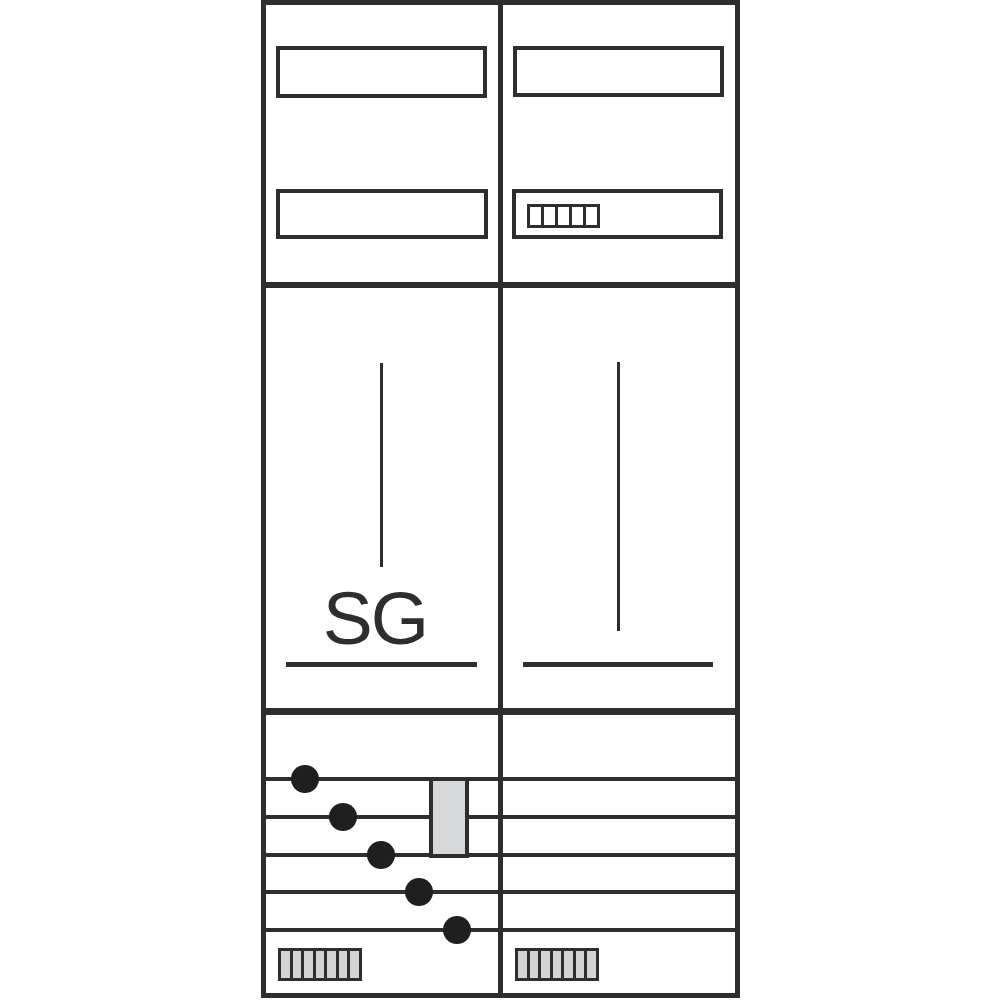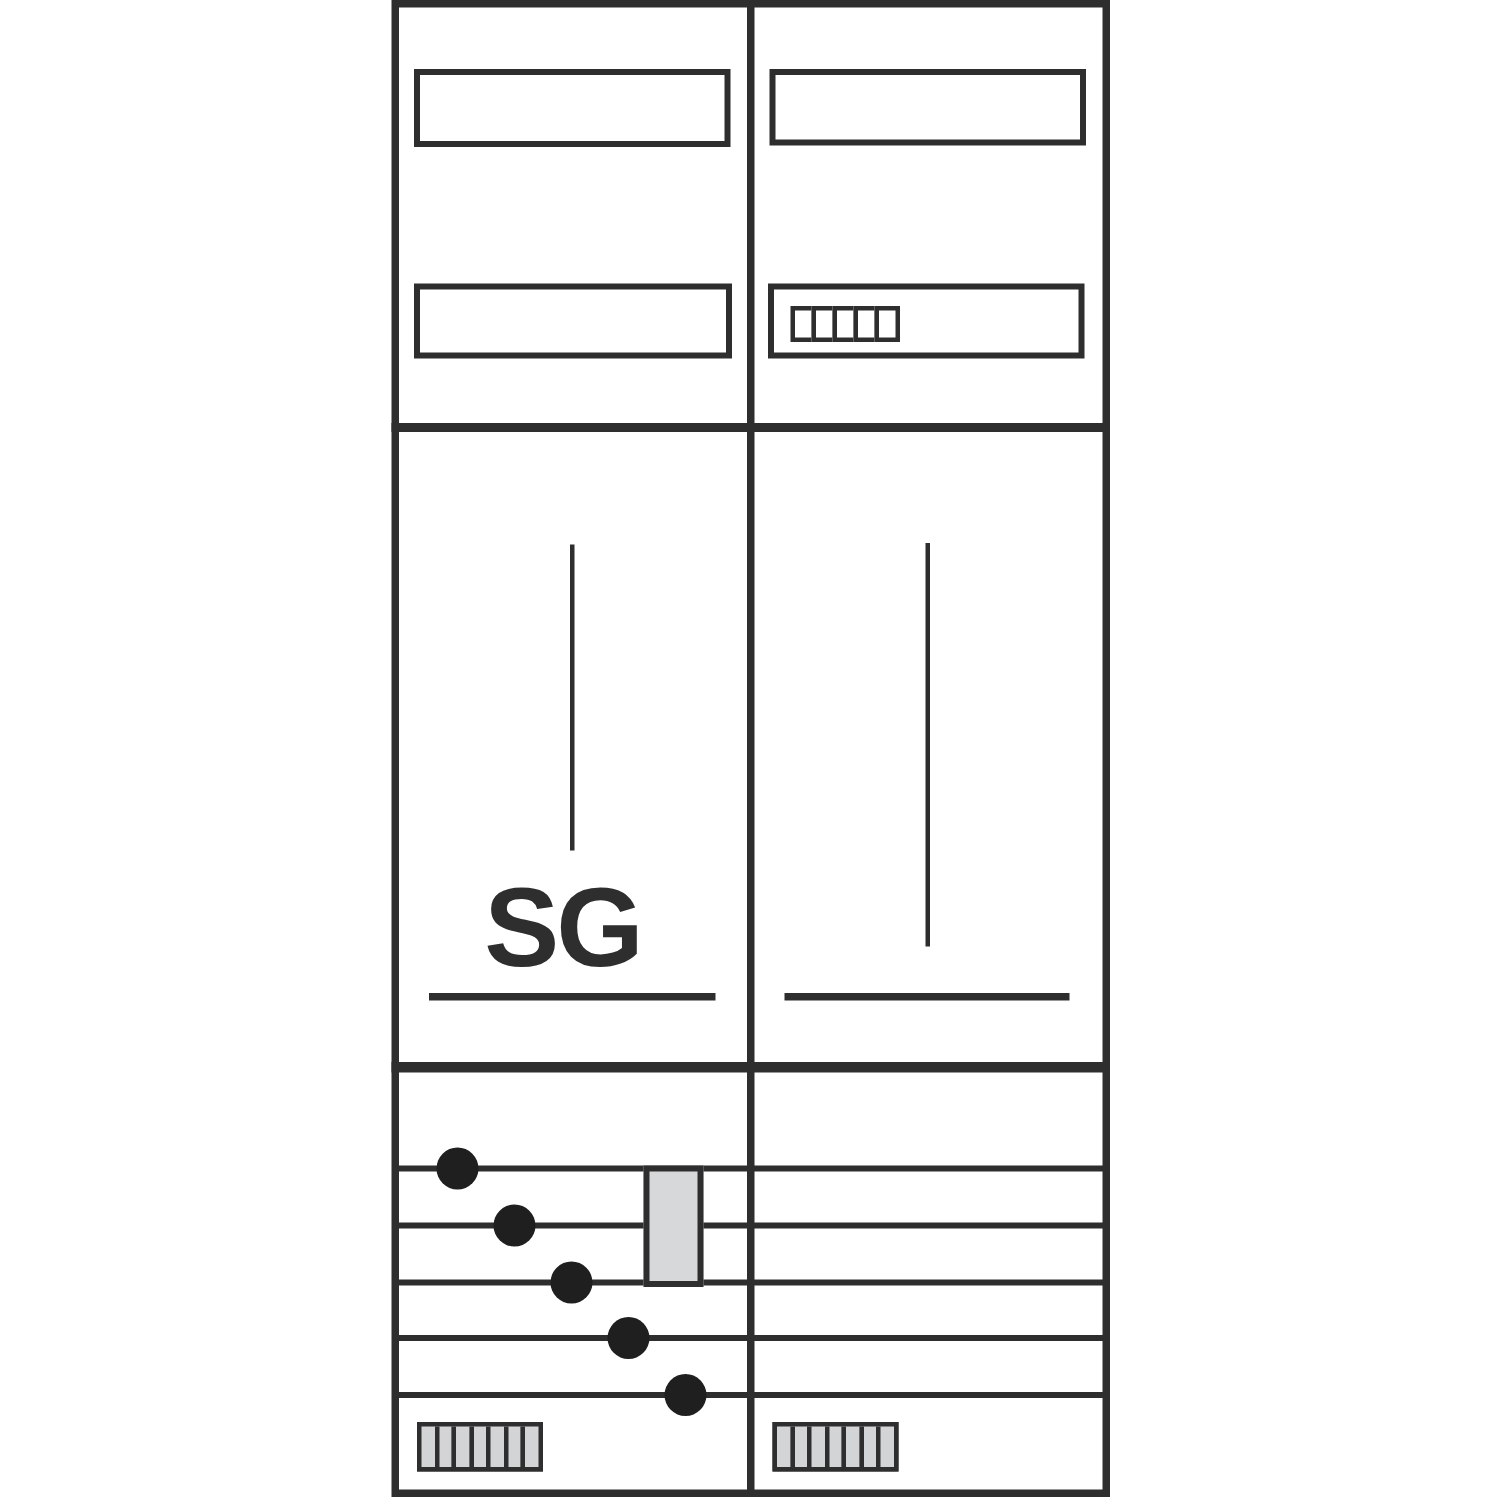--- a/index.html
+++ b/index.html
@@ -4,21 +4,21 @@
 <style>
   :root{
     --stroke:#2e2e2e;
     --fill-gray:#d6d8da;
     --bar-gray:#d2d4d6;
     --dot:#1f1f1f;
     --background:#ffffff;
   }
   *{margin:0;padding:0;box-sizing:border-box;}
   body{background:var(--background);font-family:"Liberation Sans", sans-serif;}
-  .canvas{position:relative;width:1000px;height:1000px;background:var(--background);overflow:hidden;font-weight:bold;}
+  .canvas{position:relative;width:1000px;height:1000px;background:var(--background);overflow:hidden;}
 
   
   .frame{position:absolute;left:261px;top:0;width:479px;height:998px;border:5px solid var(--stroke);background:var(--background);}
   .vdivider{position:absolute;left:498px;top:0;width:5px;height:998px;background:var(--stroke);}
   .hdivider{position:absolute;left:261px;width:479px;background:var(--stroke);}
   .hd1{top:282px;height:6px;}
   .hd2{top:708px;height:7px;}
 
   
   .slot{position:absolute;border:4px solid var(--stroke);background:var(--background);}

